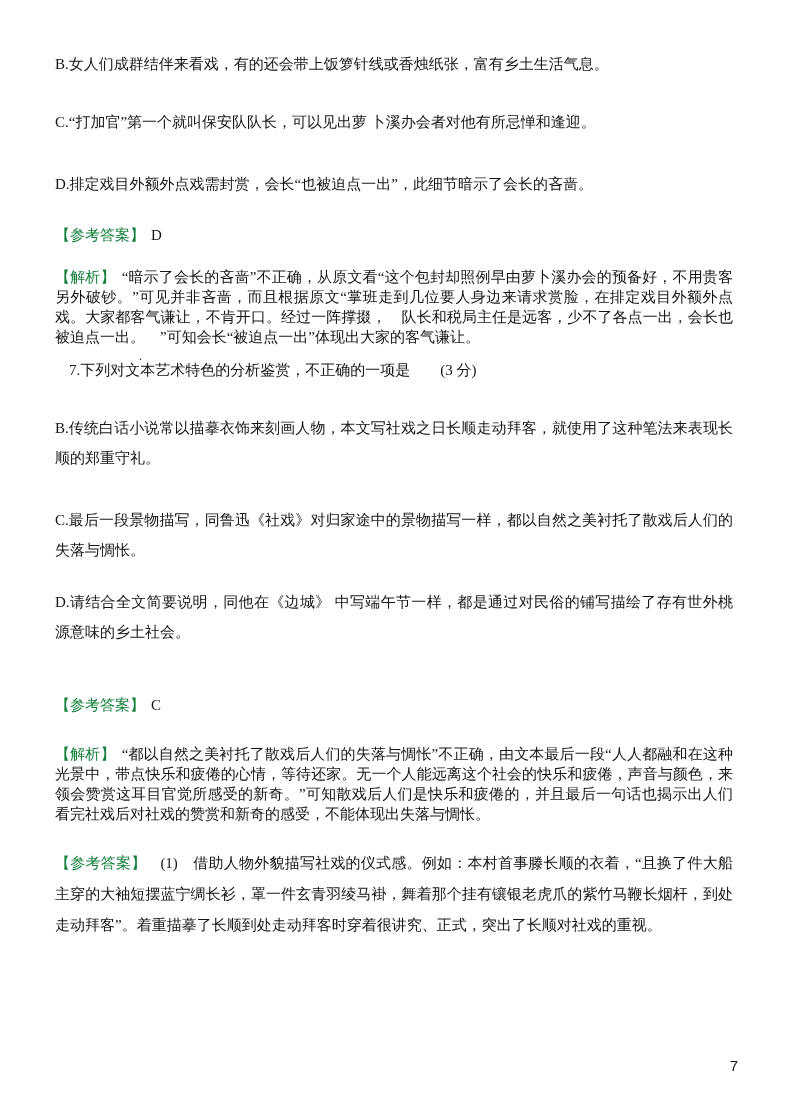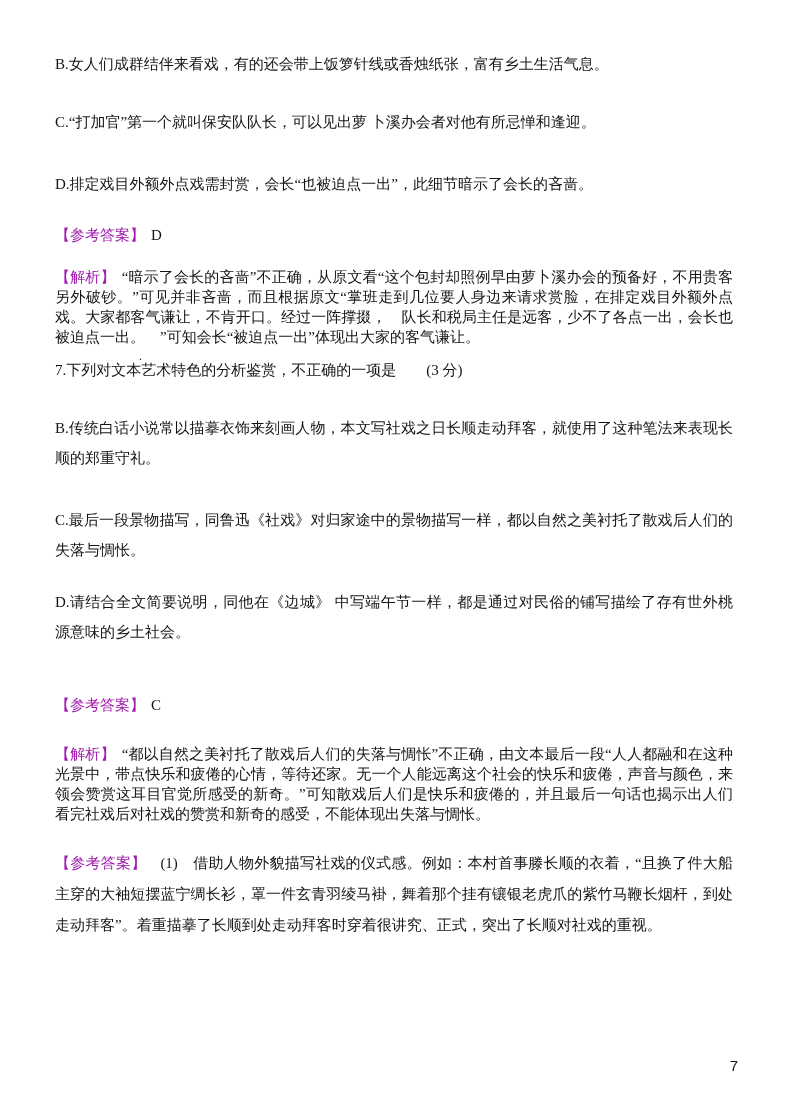--- a/index.html
+++ b/index.html
@@ -41,39 +41,39 @@
   .answer-line {
     line-height: 29px;
   }
   .analysis {
     line-height: 20px;
   }
   .answer-para {
     line-height: 31px;
   }
   .red {
-    color: #a21caf;
+    color: #15803d;
   }
   .label-gap {
     margin-right: 6px;
   }
   .label-gap-wide {
     margin-right: 14px;
   }
   .answer-letter {
     font-family: "Liberation Serif", "DejaVu Serif", serif;
     letter-spacing: 1px;
   }
   
   .mb-b6  { margin-bottom: 29px; }
   .mb-c6  { margin-bottom: 33px; }
   .mb-d6  { margin-bottom: 22px; }
   .mb-ans6{ margin-bottom: 17px; }
   .mb-an6 { margin-bottom: 9px; }
-  .mb-q7  { margin-bottom: 28px; }
+  .mb-q7  { margin-bottom: 28px; margin-left: 14px; }
   .mb-a7  { margin-bottom: 22px; }
   .mb-b7  { margin-bottom: 32px; }
   .mb-c7  { margin-bottom: 22px; }
   .mb-d7  { margin-bottom: 1px; }
   .mb-ans7{ margin-bottom: 24px; margin-top: 44px; }
   .mb-an7 { margin-bottom: 24px; }
   .mb-q8  { margin-bottom: 33px; }
   .stray-dot {
     position: absolute;
     left: 84px;   

